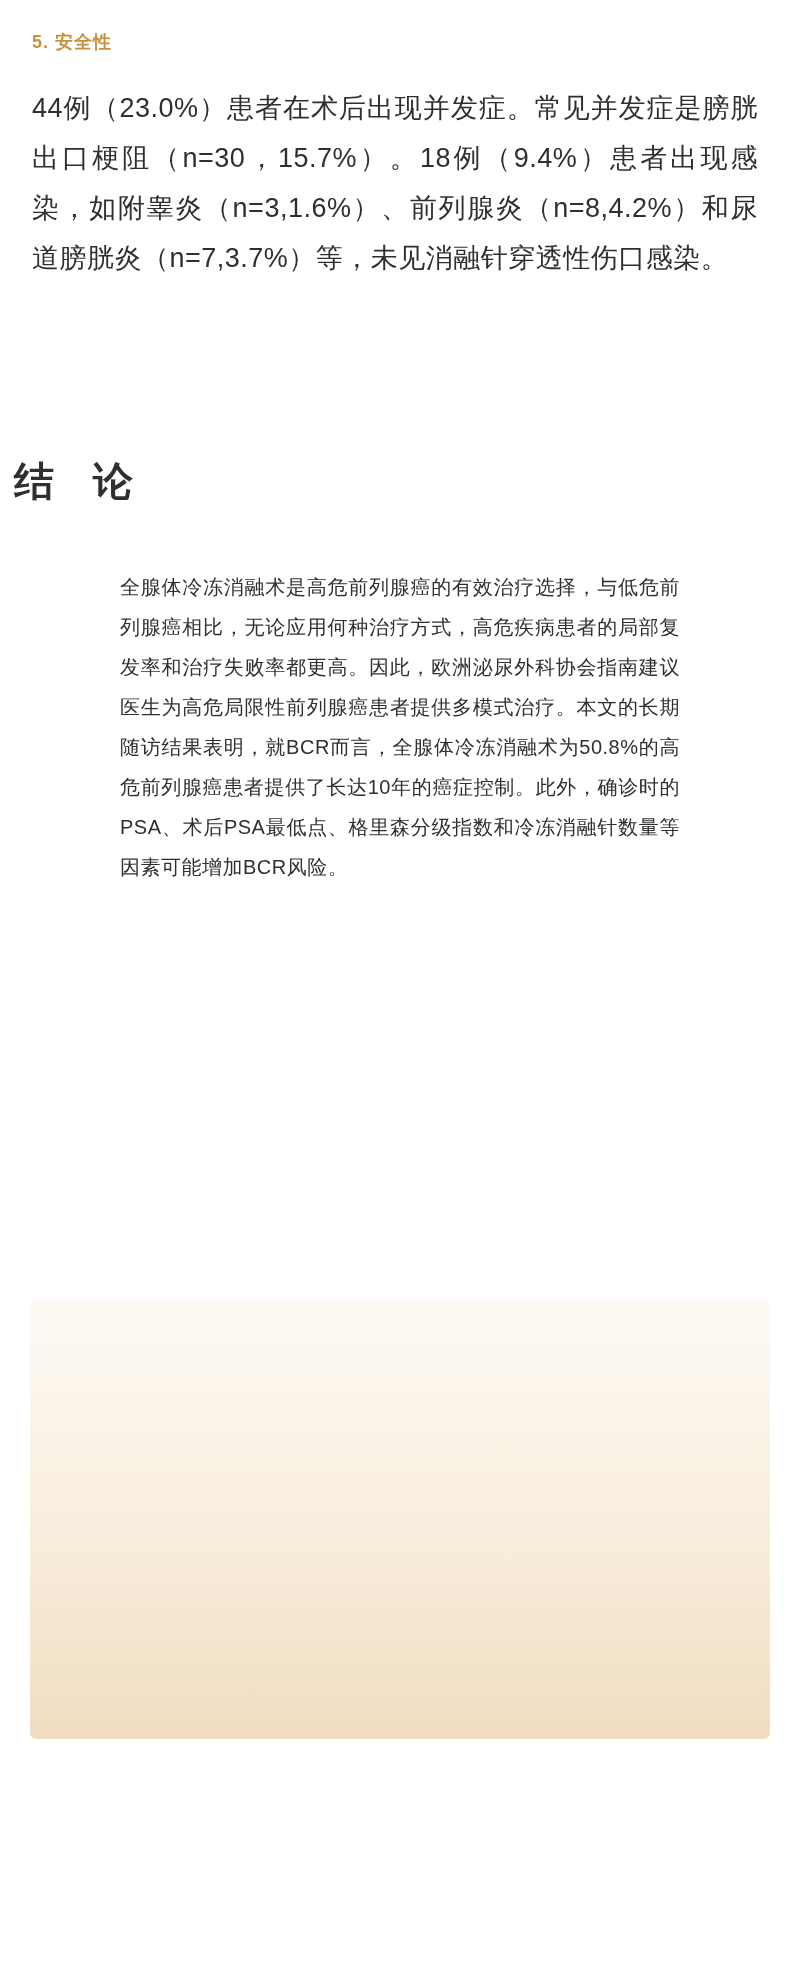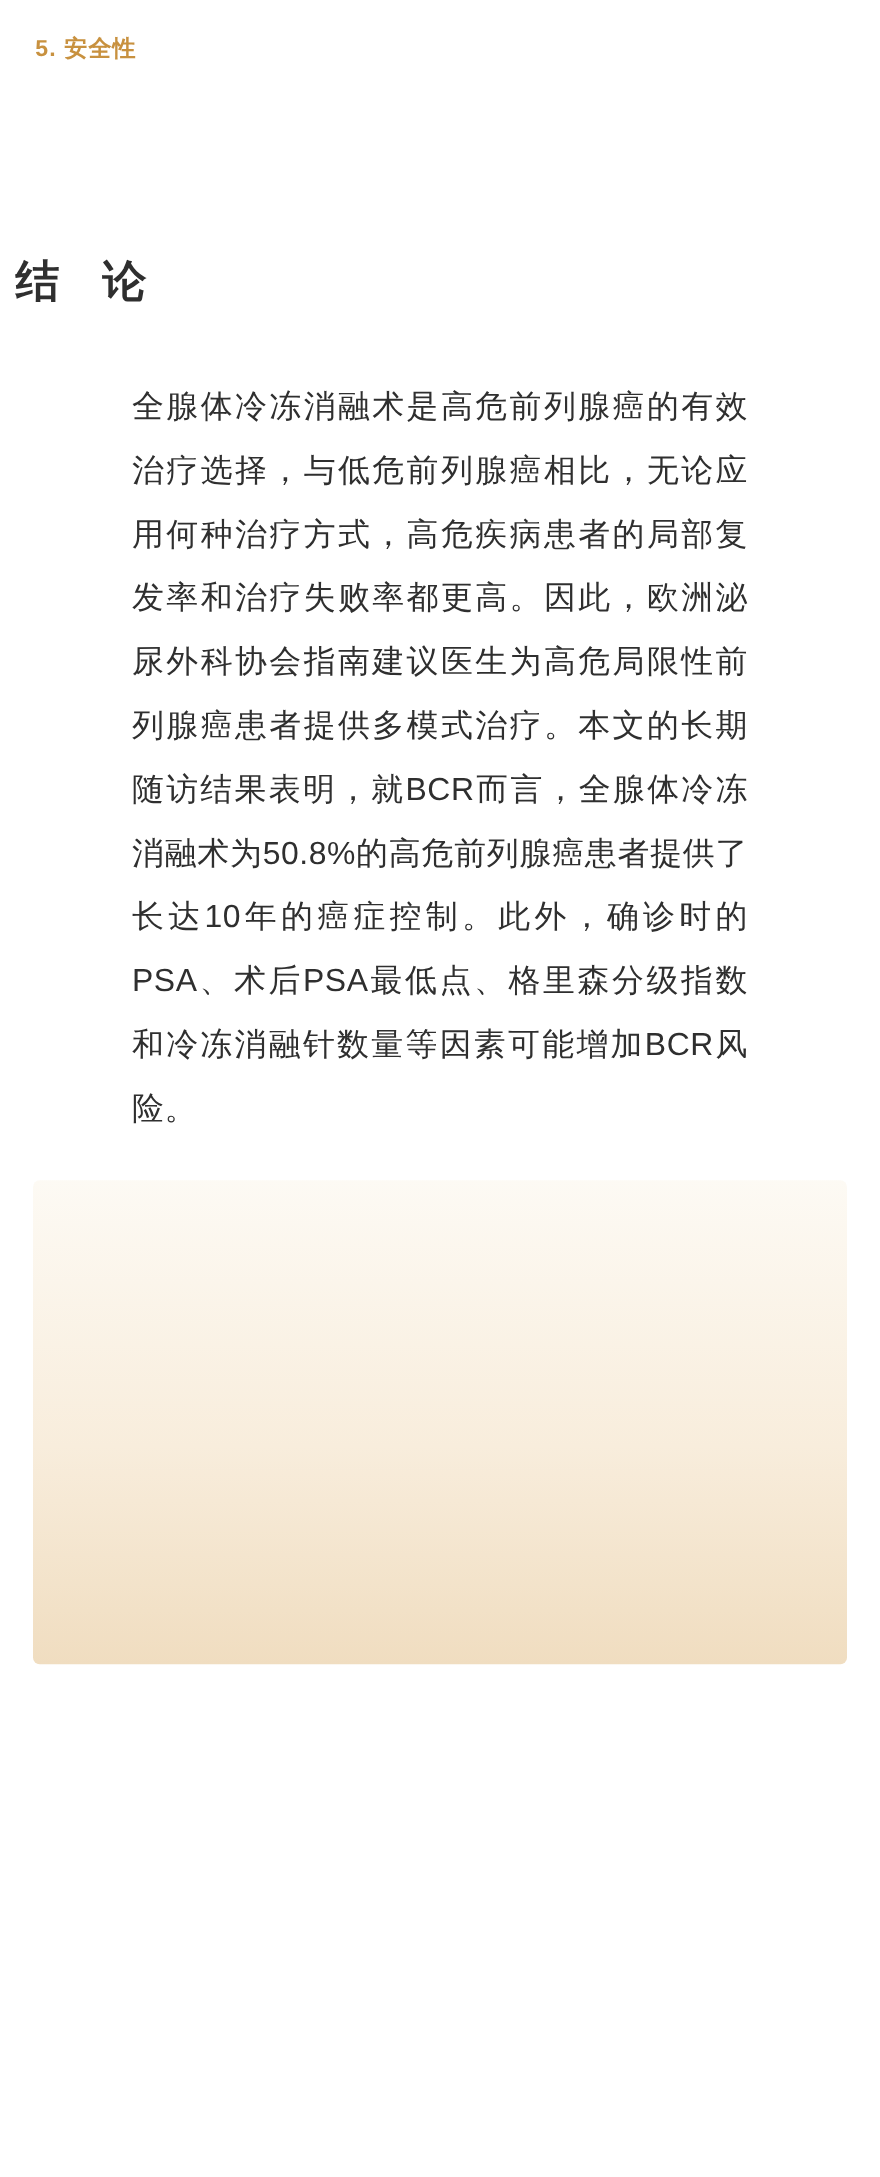--- a/index.html
+++ b/index.html
@@ -17,21 +17,21 @@
   .page {
     position: relative;
     width: 800px;
     min-height: 1979px;
     overflow: hidden;
     background: #ffffff;
   }
 
   
   .section-heading {
-    font-size: 21px;
+    font-size: 18px;
     font-weight: bold;
     color: #c8913f;
     letter-spacing: 1px;
     margin: 0;
     padding: 30px 0 0 32px;
   }
   .body-paragraph {
     font-size: 27px;
     line-height: 1.85;
     color: #2f2f2f;
@@ -56,21 +56,21 @@
   .conclusion-title {
     font-size: 40px;
     font-weight: bold;
     color: #2f2f2f;
     letter-spacing: 14px;
     text-indent: 14px;
     margin: 0;
     padding: 170px 0 0 0;
   }
   .conclusion-text {
-    font-size: 29px;
+    font-size: 20px;
     line-height: 2.0;
     color: #2f2f2f;
     text-align: justify;
     text-justify: inter-ideograph;
     margin: 0 auto;
     padding: 58px 0 0 0;
     width: 560px;
     letter-spacing: 0.5px;
   }
 
@@ -86,20 +86,21 @@
     z-index: 1;
   }
 </style>
 </head>
 <body>
 
 <div class="page">
 
   <h2 class="section-heading">5. 安全性</h2>
 
+  <p class="body-paragraph">44例（23.0%）患者在术后出现并发症。常见并发症是膀胱出口梗阻（n=30，15.7%）。18例（9.4%）患者出现感染，如附睾炎（n=3,1.6%）、前列腺炎（n=8,4.2%）和尿道膀胱炎（n=7,3.7%）等，未见消融针穿透性伤口感染。</p>
 
   <div class="conclusion-block">
     <div class="gradient-panel"></div>
     <div class="conclusion-inner">
       <h1 class="conclusion-title">结 论</h1>
       <p class="conclusion-text">全腺体冷冻消融术是高危前列腺癌的有效治疗选择，与低危前列腺癌相比，无论应用何种治疗方式，高危疾病患者的局部复发率和治疗失败率都更高。因此，欧洲泌尿外科协会指南建议医生为高危局限性前列腺癌患者提供多模式治疗。本文的长期随访结果表明，就BCR而言，全腺体冷冻消融术为50.8%的高危前列腺癌患者提供了长达10年的癌症控制。此外，确诊时的PSA、术后PSA最低点、格里森分级指数和冷冻消融针数量等因素可能增加BCR风险。</p>
     </div>
   </div>
 
 </div>

